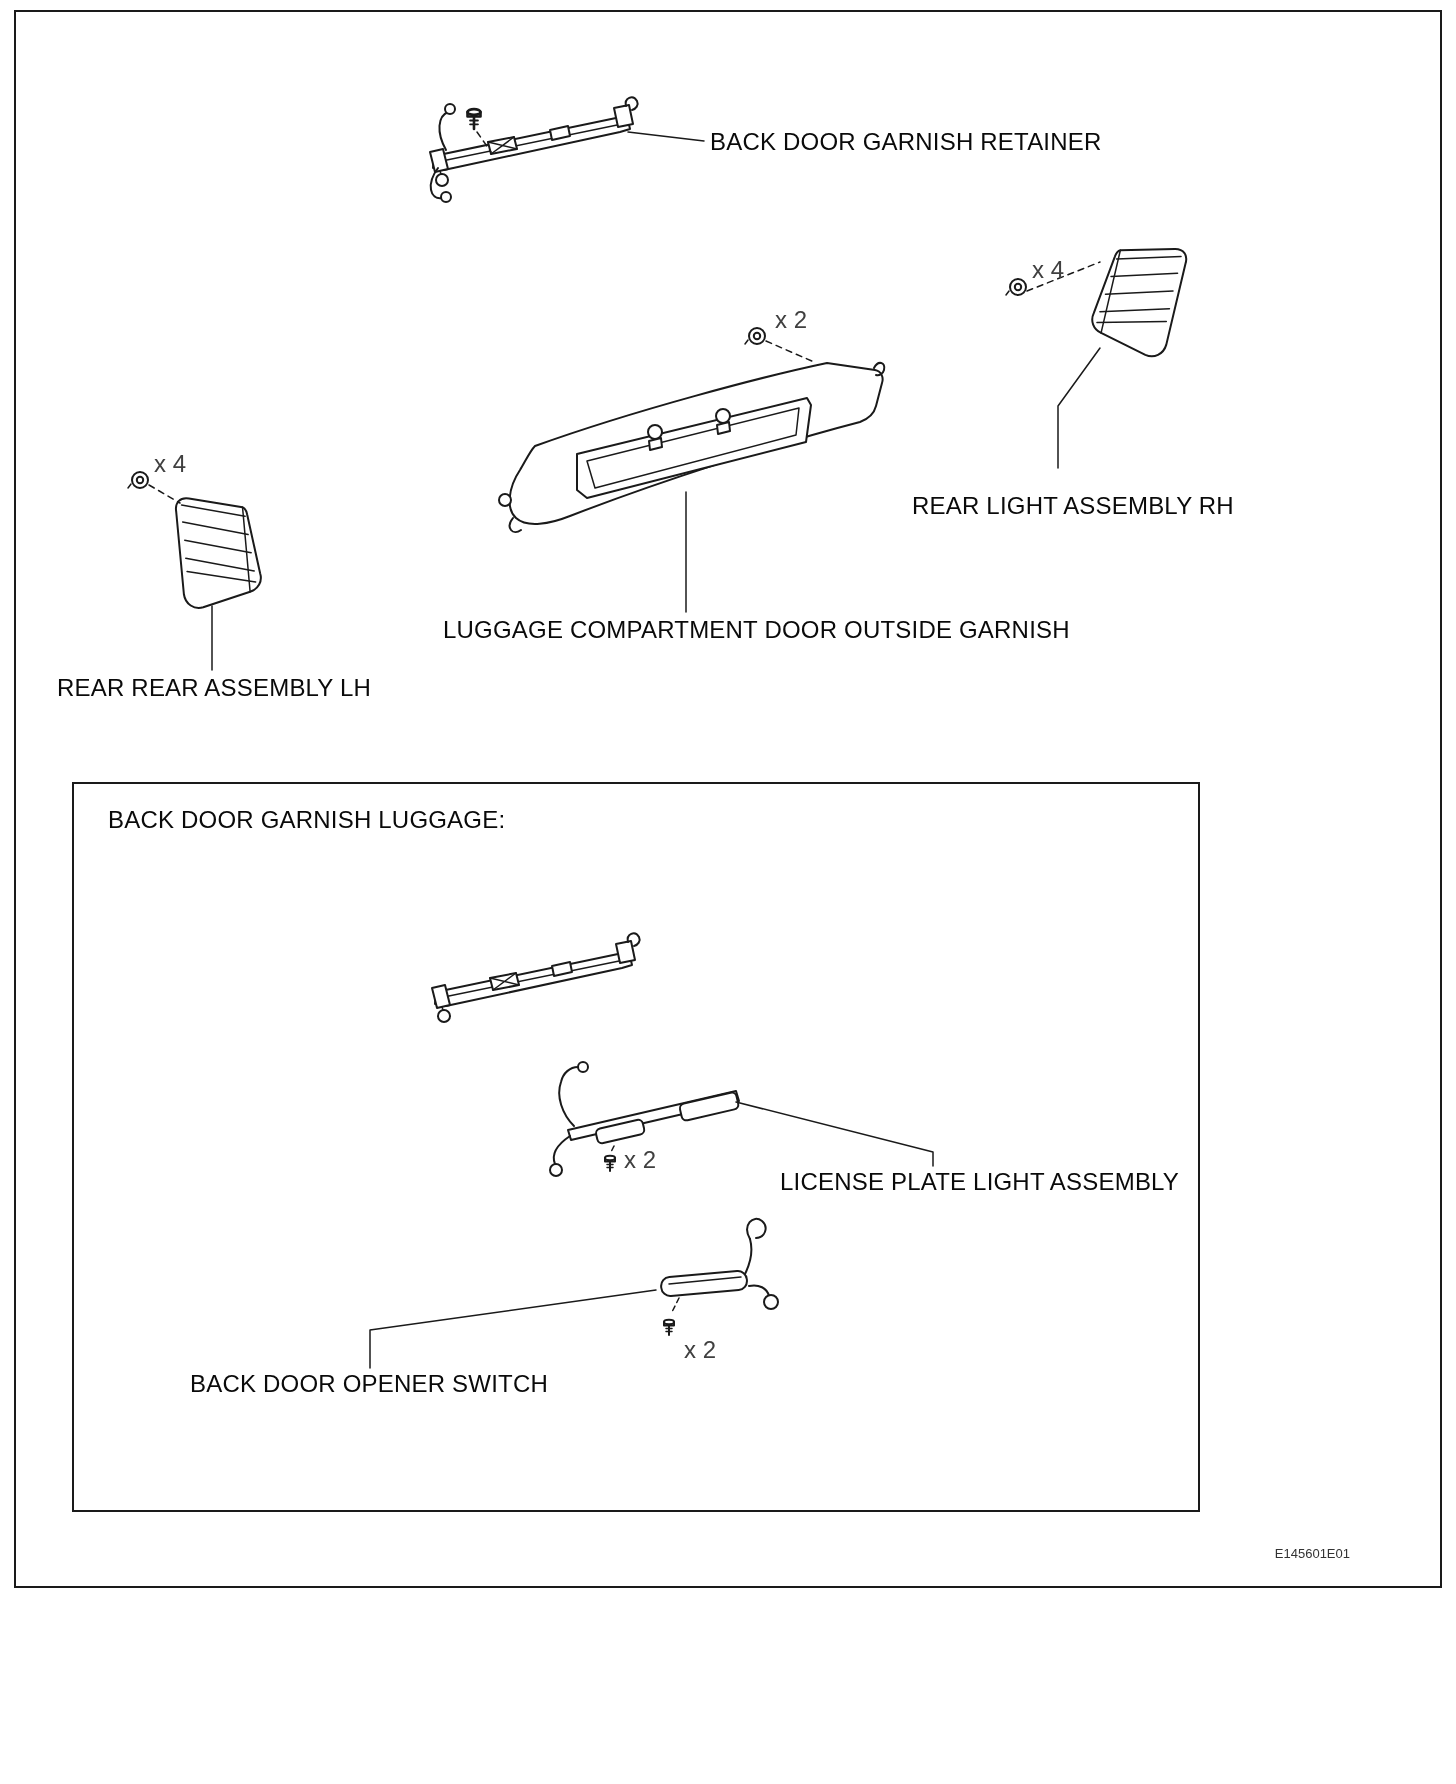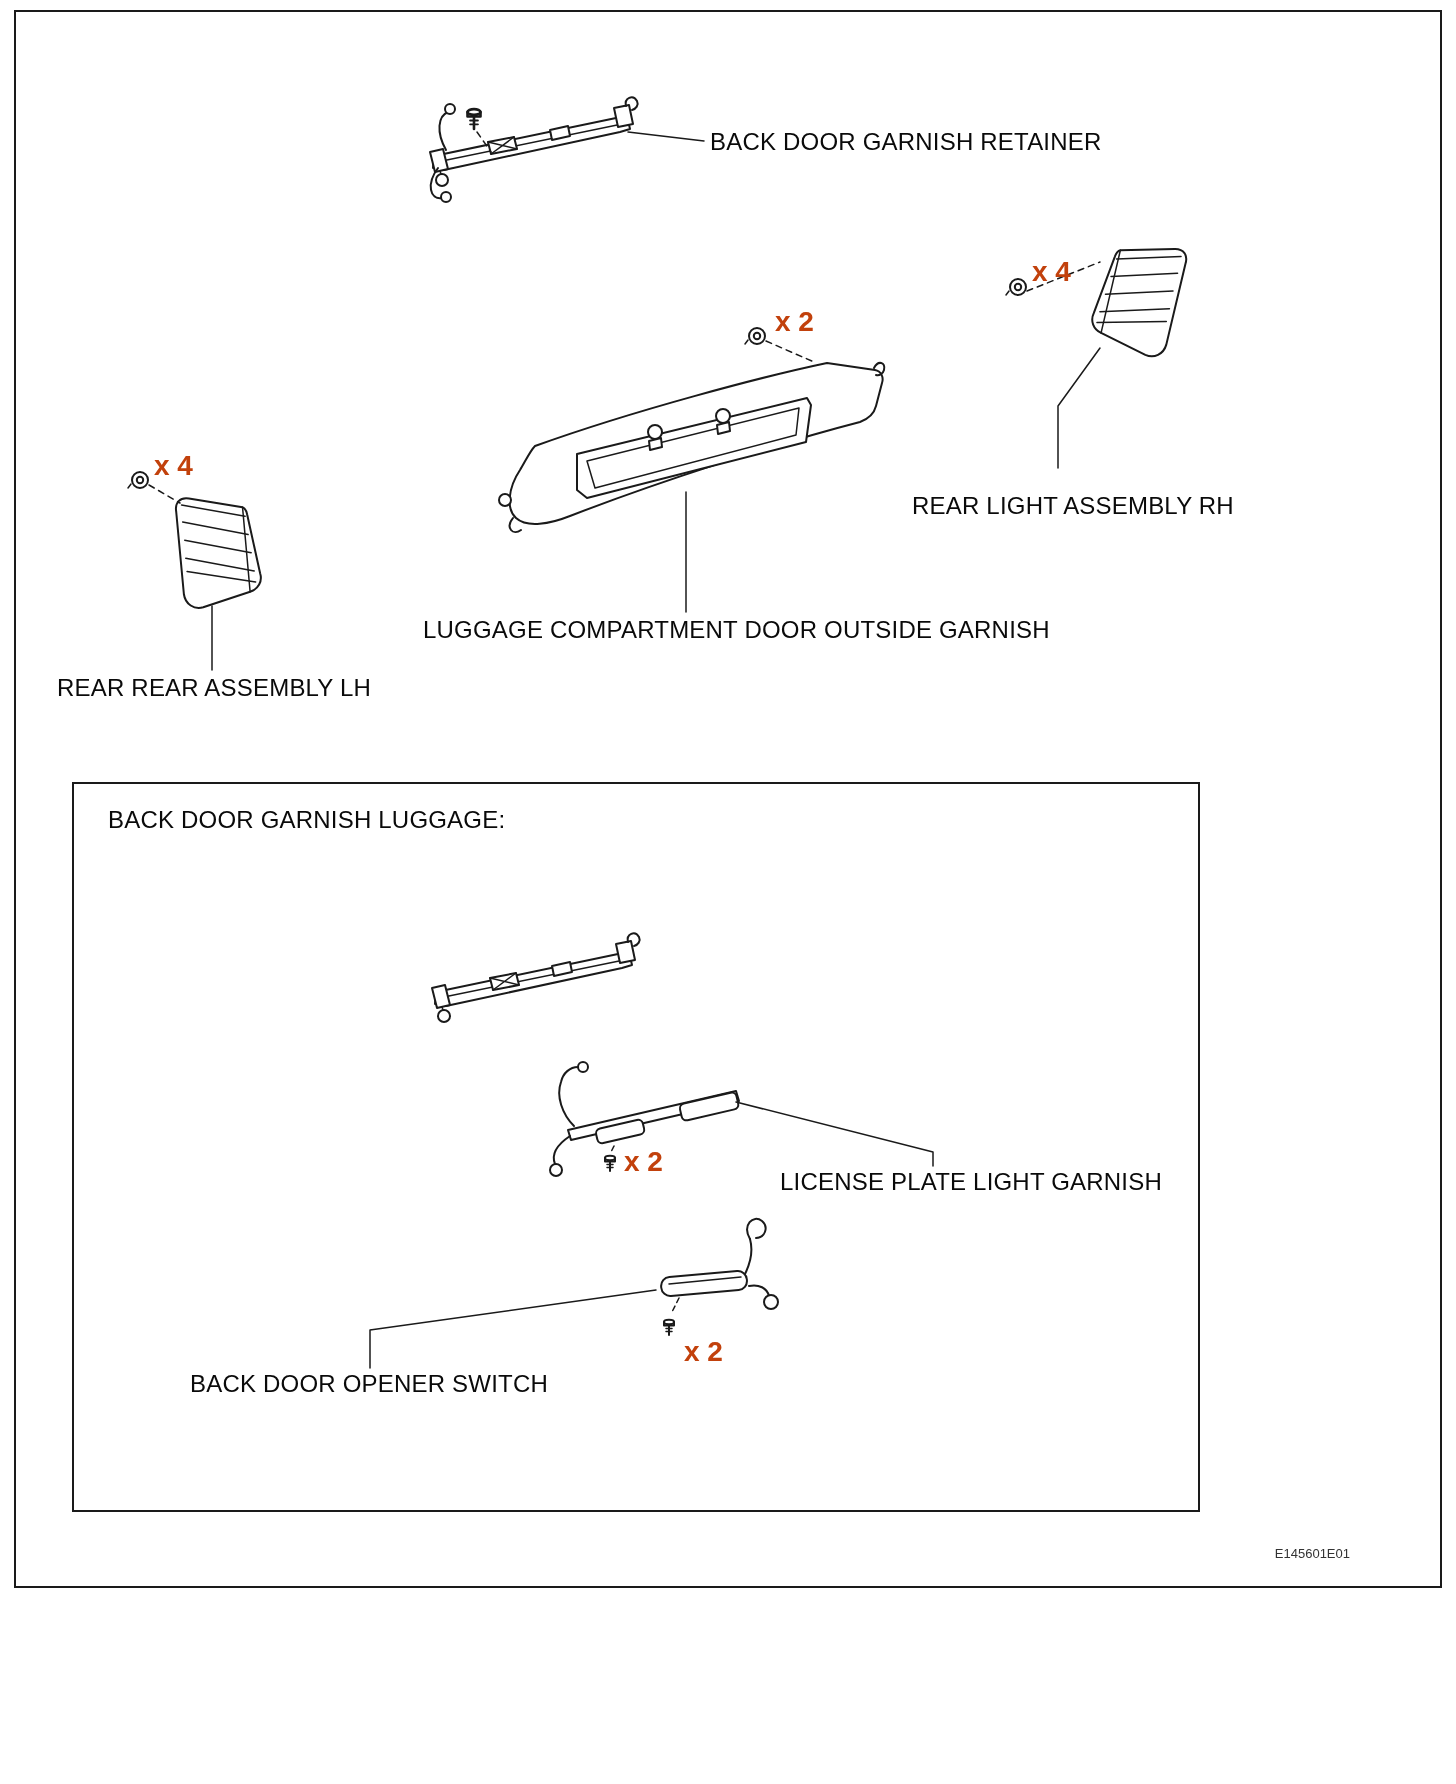--- a/index.html
+++ b/index.html
@@ -27,24 +27,23 @@
   .art{position:absolute;left:0;top:0;width:1456px;height:1784px;}
   .label{
     position:absolute;
     font-size:24px;
     letter-spacing:0.2px;
     white-space:nowrap;
     color:#0a0a0a;
   }
   .count{
     position:absolute;
-    font-size:28px;
+    font-size:24px;
     white-space:nowrap;
-    color:#c2410c;
-    font-weight:bold;
+    color:#404040;
   }
   .fig-code{
     position:absolute;
     font-size:13px;
     color:#333333;
     white-space:nowrap;
   }
 </style>
 </head>
 <body>
@@ -185,31 +184,31 @@
   </svg>
 
   <div class="label" style="left:710px;top:128px">BACK DOOR GARNISH RETAINER</div>
 
   <div class="count" style="left:775px;top:306px">x 2</div>
 
   <div class="count" style="left:1032px;top:256px">x 4</div>
 
   <div class="label" style="left:912px;top:492px">REAR LIGHT ASSEMBLY RH</div>
 
-  <div class="label" style="left:423px;top:616px">LUGGAGE COMPARTMENT DOOR OUTSIDE GARNISH</div>
+  <div class="label" style="left:443px;top:616px">LUGGAGE COMPARTMENT DOOR OUTSIDE GARNISH</div>
 
   <div class="count" style="left:154px;top:450px">x 4</div>
 
   <div class="label" style="left:57px;top:674px">REAR REAR ASSEMBLY LH</div>
 
   <div class="label" style="left:108px;top:806px">BACK DOOR GARNISH LUGGAGE:</div>
 
   <div class="count" style="left:624px;top:1146px">x 2</div>
 
-  <div class="label" style="left:780px;top:1168px">LICENSE PLATE LIGHT GARNISH</div>
+  <div class="label" style="left:780px;top:1168px">LICENSE PLATE LIGHT ASSEMBLY</div>
 
   <div class="count" style="left:684px;top:1336px">x 2</div>
 
   <div class="label" style="left:190px;top:1370px">BACK DOOR OPENER SWITCH</div>
 
   <div class="fig-code" style="right:106px;top:1546px">E145601E01</div>
 
 </div>
 
 </body></html>

